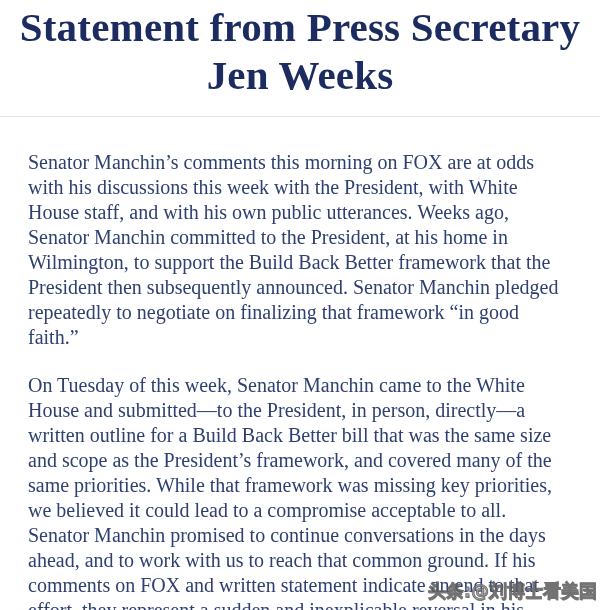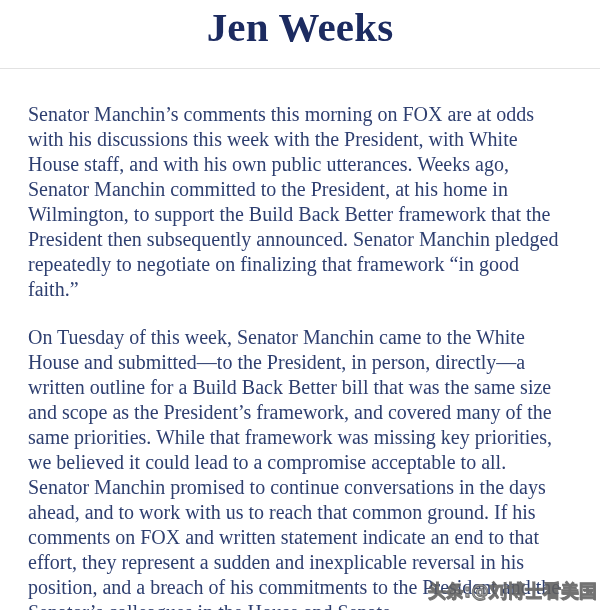--- a/index.html
+++ b/index.html
@@ -87,20 +87,21 @@
     white-space: nowrap;
     pointer-events: none;
   }
 </style>
 </head>
 <body>
 
 <div class="page">
 
   <h1 class="title">
+    <span class="tline">Statement from Press Secretary</span>
     <span class="tline">Jen Weeks</span>
   </h1>
 
 
   <hr class="divider">
 
   <div class="content">
     <p>Senator Manchin’s comments this morning on FOX are at odds with his discussions this week with the President, with White House staff, and with his own public utterances. Weeks ago, Senator Manchin committed to the President, at his home in Wilmington, to support the Build Back Better framework that the President then subsequently announced. Senator Manchin pledged repeatedly to negotiate on finalizing that framework “in good faith.”</p>
     <p>On Tuesday of this week, Senator Manchin came to the White House and submitted—to the President, in person, directly—a written outline for a Build Back Better bill that was the same size and scope as the President’s framework, and covered many of the same priorities. While that framework was missing key priorities, we believed it could lead to a compromise acceptable to all. Senator Manchin promised to continue conversations in the days ahead, and to work with us to reach that common ground. If his comments on FOX and written statement indicate an end to that effort, they represent a sudden and inexplicable reversal in his position, and a breach of his commitments to the President and the Senator’s colleagues in the House and Senate.</p>
   </div>

